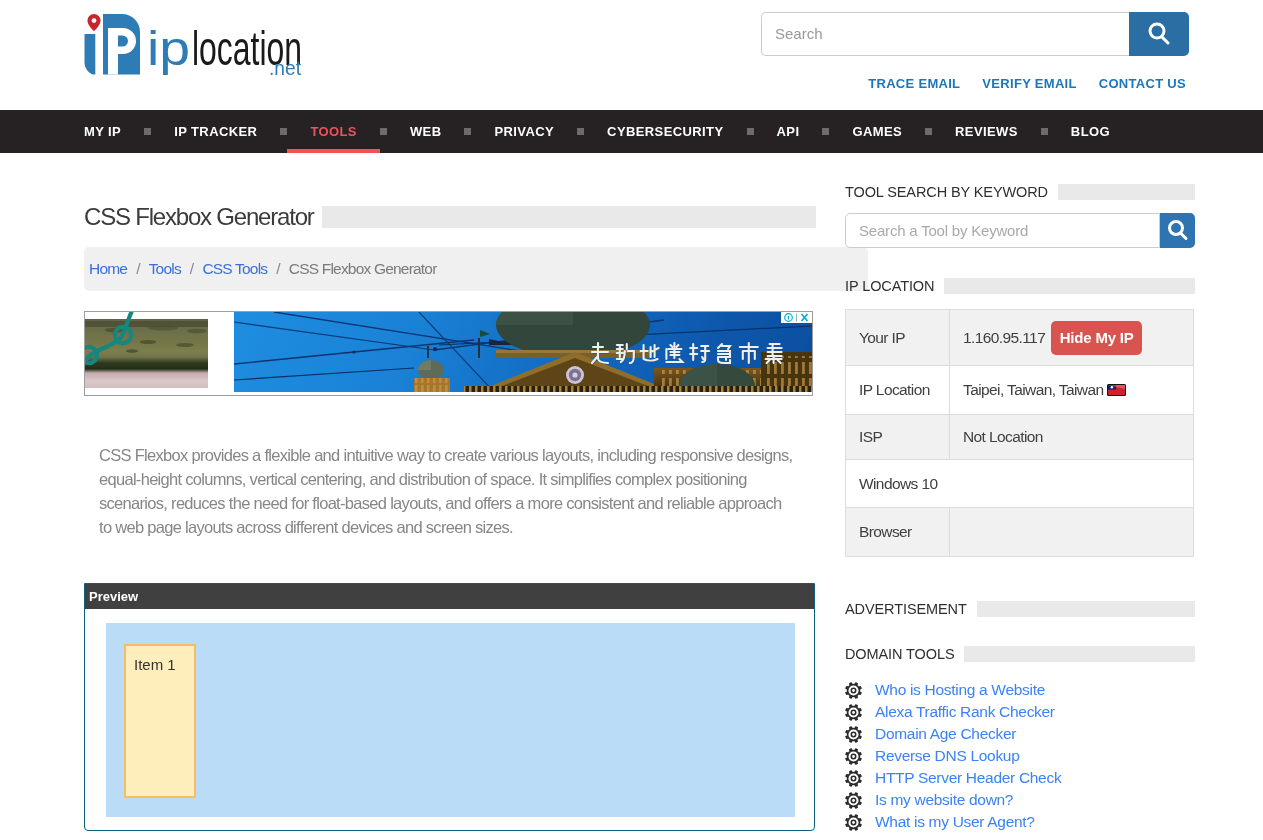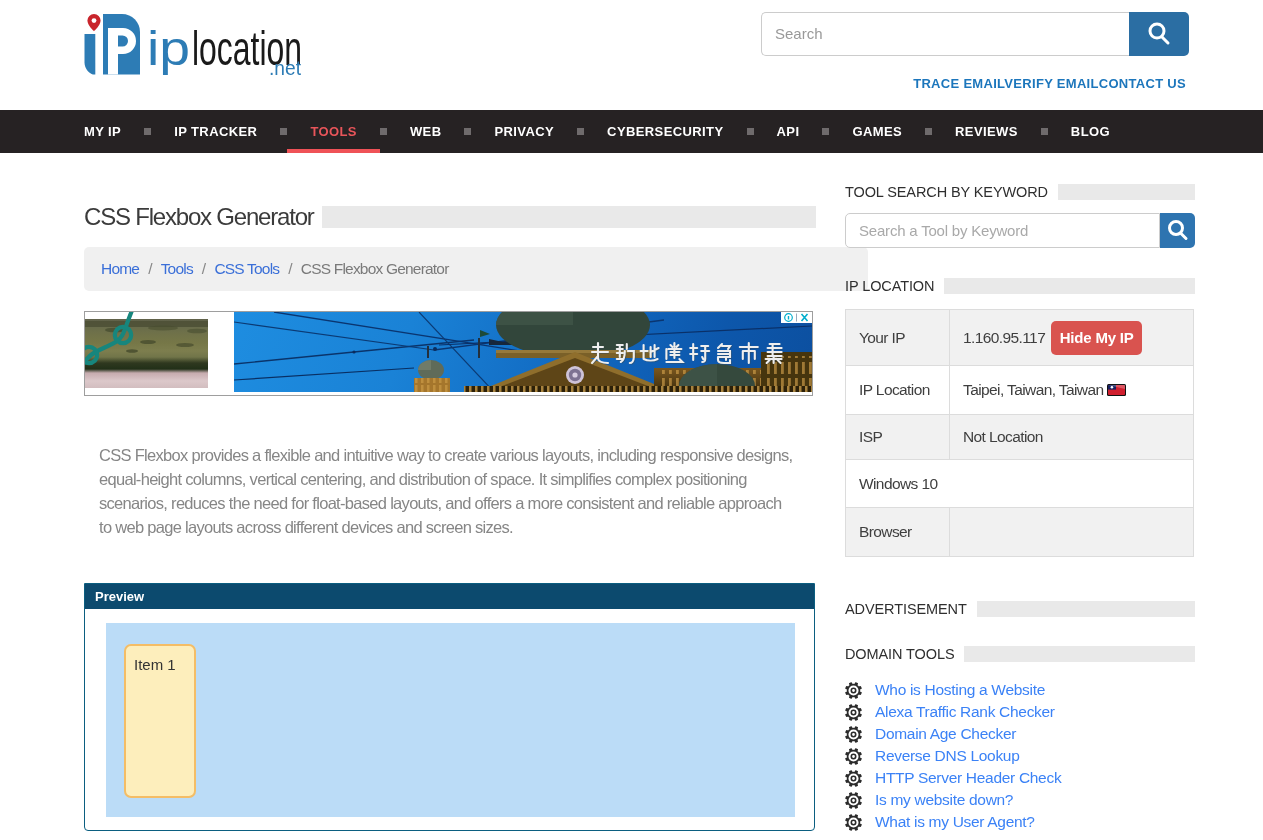--- a/index.html
+++ b/index.html
@@ -12,21 +12,21 @@
 #header { position:relative; width:1263px; height:110px; background:#fff; }
 
 #top-search { position:absolute; left:761px; top:12px; width:428px; height:44px; }
 #top-search .inp { position:absolute; left:0; top:0; width:368px; height:44px;
   border:1px solid #ccc; border-right:none; border-radius:5px 0 0 5px; background:#fff;
   color:#999; font-size:15px; line-height:42px; padding-left:13px; }
 #top-search .btn { position:absolute; left:368px; top:0; width:60px; height:44px;
   background:#2b6ea3; border-radius:0 5px 5px 0; }
 #top-links { position:absolute; top:76px; left:0; width:1186px; text-align:right;
   font-size:13px; font-weight:bold; color:#1c76bc; letter-spacing:0.3px; }
-#top-links span { }
+#top-links span { margin-left:22px; }
 
 
 #nav { position:relative; width:1263px; height:43px; background:#262223; }
 #nav .wrap { position:absolute; left:84px; top:0; height:43px; display:flex; align-items:center; }
 #nav .item { color:#fff; font-size:13px; font-weight:bold; letter-spacing:0.4px;
   height:43px; line-height:43px; padding:0 23px; position:relative; }
 #nav .item:first-child { padding-left:0; }
 #nav .sep { width:7px; height:7px; background:#6f6b6c; }
 #nav .active { color:#e8555a; }
 #nav .active::after { content:""; position:absolute; left:0; right:0; bottom:0;
@@ -36,39 +36,39 @@
 #content { position:relative; width:1263px; height:687px; }
 .hbar { background:#e9e9e9; height:16px; flex:1 1 auto; margin-left:10px; }
 
 
 #main { position:absolute; left:84px; top:0; width:732px; height:687px; }
 #h1row { position:absolute; left:0; top:50px; width:732px; display:flex; align-items:center; }
 #h1row h1 { font-size:24px; font-weight:normal; color:#3b3b3b; letter-spacing:-1.2px; }
 #h1row .hbar { height:22px; margin-left:8px; }
 
 #crumb { position:absolute; left:0; top:94px; width:784px; height:44px;
-  background:#f0f0f0; border-radius:5px; line-height:44px; padding-left:17px;
+  background:#f0f0f0; border-radius:5px; line-height:44px; padding-left:5px;
   font-size:15.5px; color:#7a7a7a; letter-spacing:-0.8px; }
 #crumb a { color:#3a6fd8; }
 #crumb .sl { margin:0 9px; color:#888; }
 
 #ad { position:absolute; left:0; top:158px; width:729px; height:85px;
   border:1px solid #9e9e9e; background:#fff; overflow:hidden; }
 
 #para { position:absolute; left:15px; top:290px; width:745px;
   font-size:16.5px; line-height:24px; color:#868686; letter-spacing:-0.7px; }
 
 #preview { position:absolute; left:0; top:430px; width:731px; height:248px;
   border:1px solid #0b5e80; border-radius:0 0 4px 4px; background:#fff; }
-#preview .phead { height:25px; background:#0c4a6e; color:#fff; font-weight:bold;
-  font-size:13px; line-height:25px; padding-left:10px; }
+#preview .phead { height:25px; background:#404040; color:#fff; font-weight:bold;
+  font-size:13px; line-height:25px; padding-left:4px; }
 #preview .pblue { position:absolute; left:21px; top:39px; width:689px; height:194px;
   background:#bbdcf7; }
 #pitem { position:absolute; left:18px; top:21px; width:72px; height:154px;
-  background:#fdeebc; border:2.5px solid #f4bd66; border-radius:7px;
+  background:#fdeebc; border:2.5px solid #f4bd66; border-radius:0;
   font-size:15px; color:#333; padding:10px 0 0 8px; }
 
 
 #side { position:absolute; left:845px; top:0; width:350px; height:687px; }
 .shead { display:flex; align-items:center; font-size:14.5px; color:#2f2f2f;
   letter-spacing:-0.1px; }
 .shead .hbar { height:16px; }
 
 #sb-search { position:absolute; left:0; top:60px; width:350px; height:35px; }
 #sb-search .inp { position:absolute; left:0; top:0; width:315px; height:35px;

